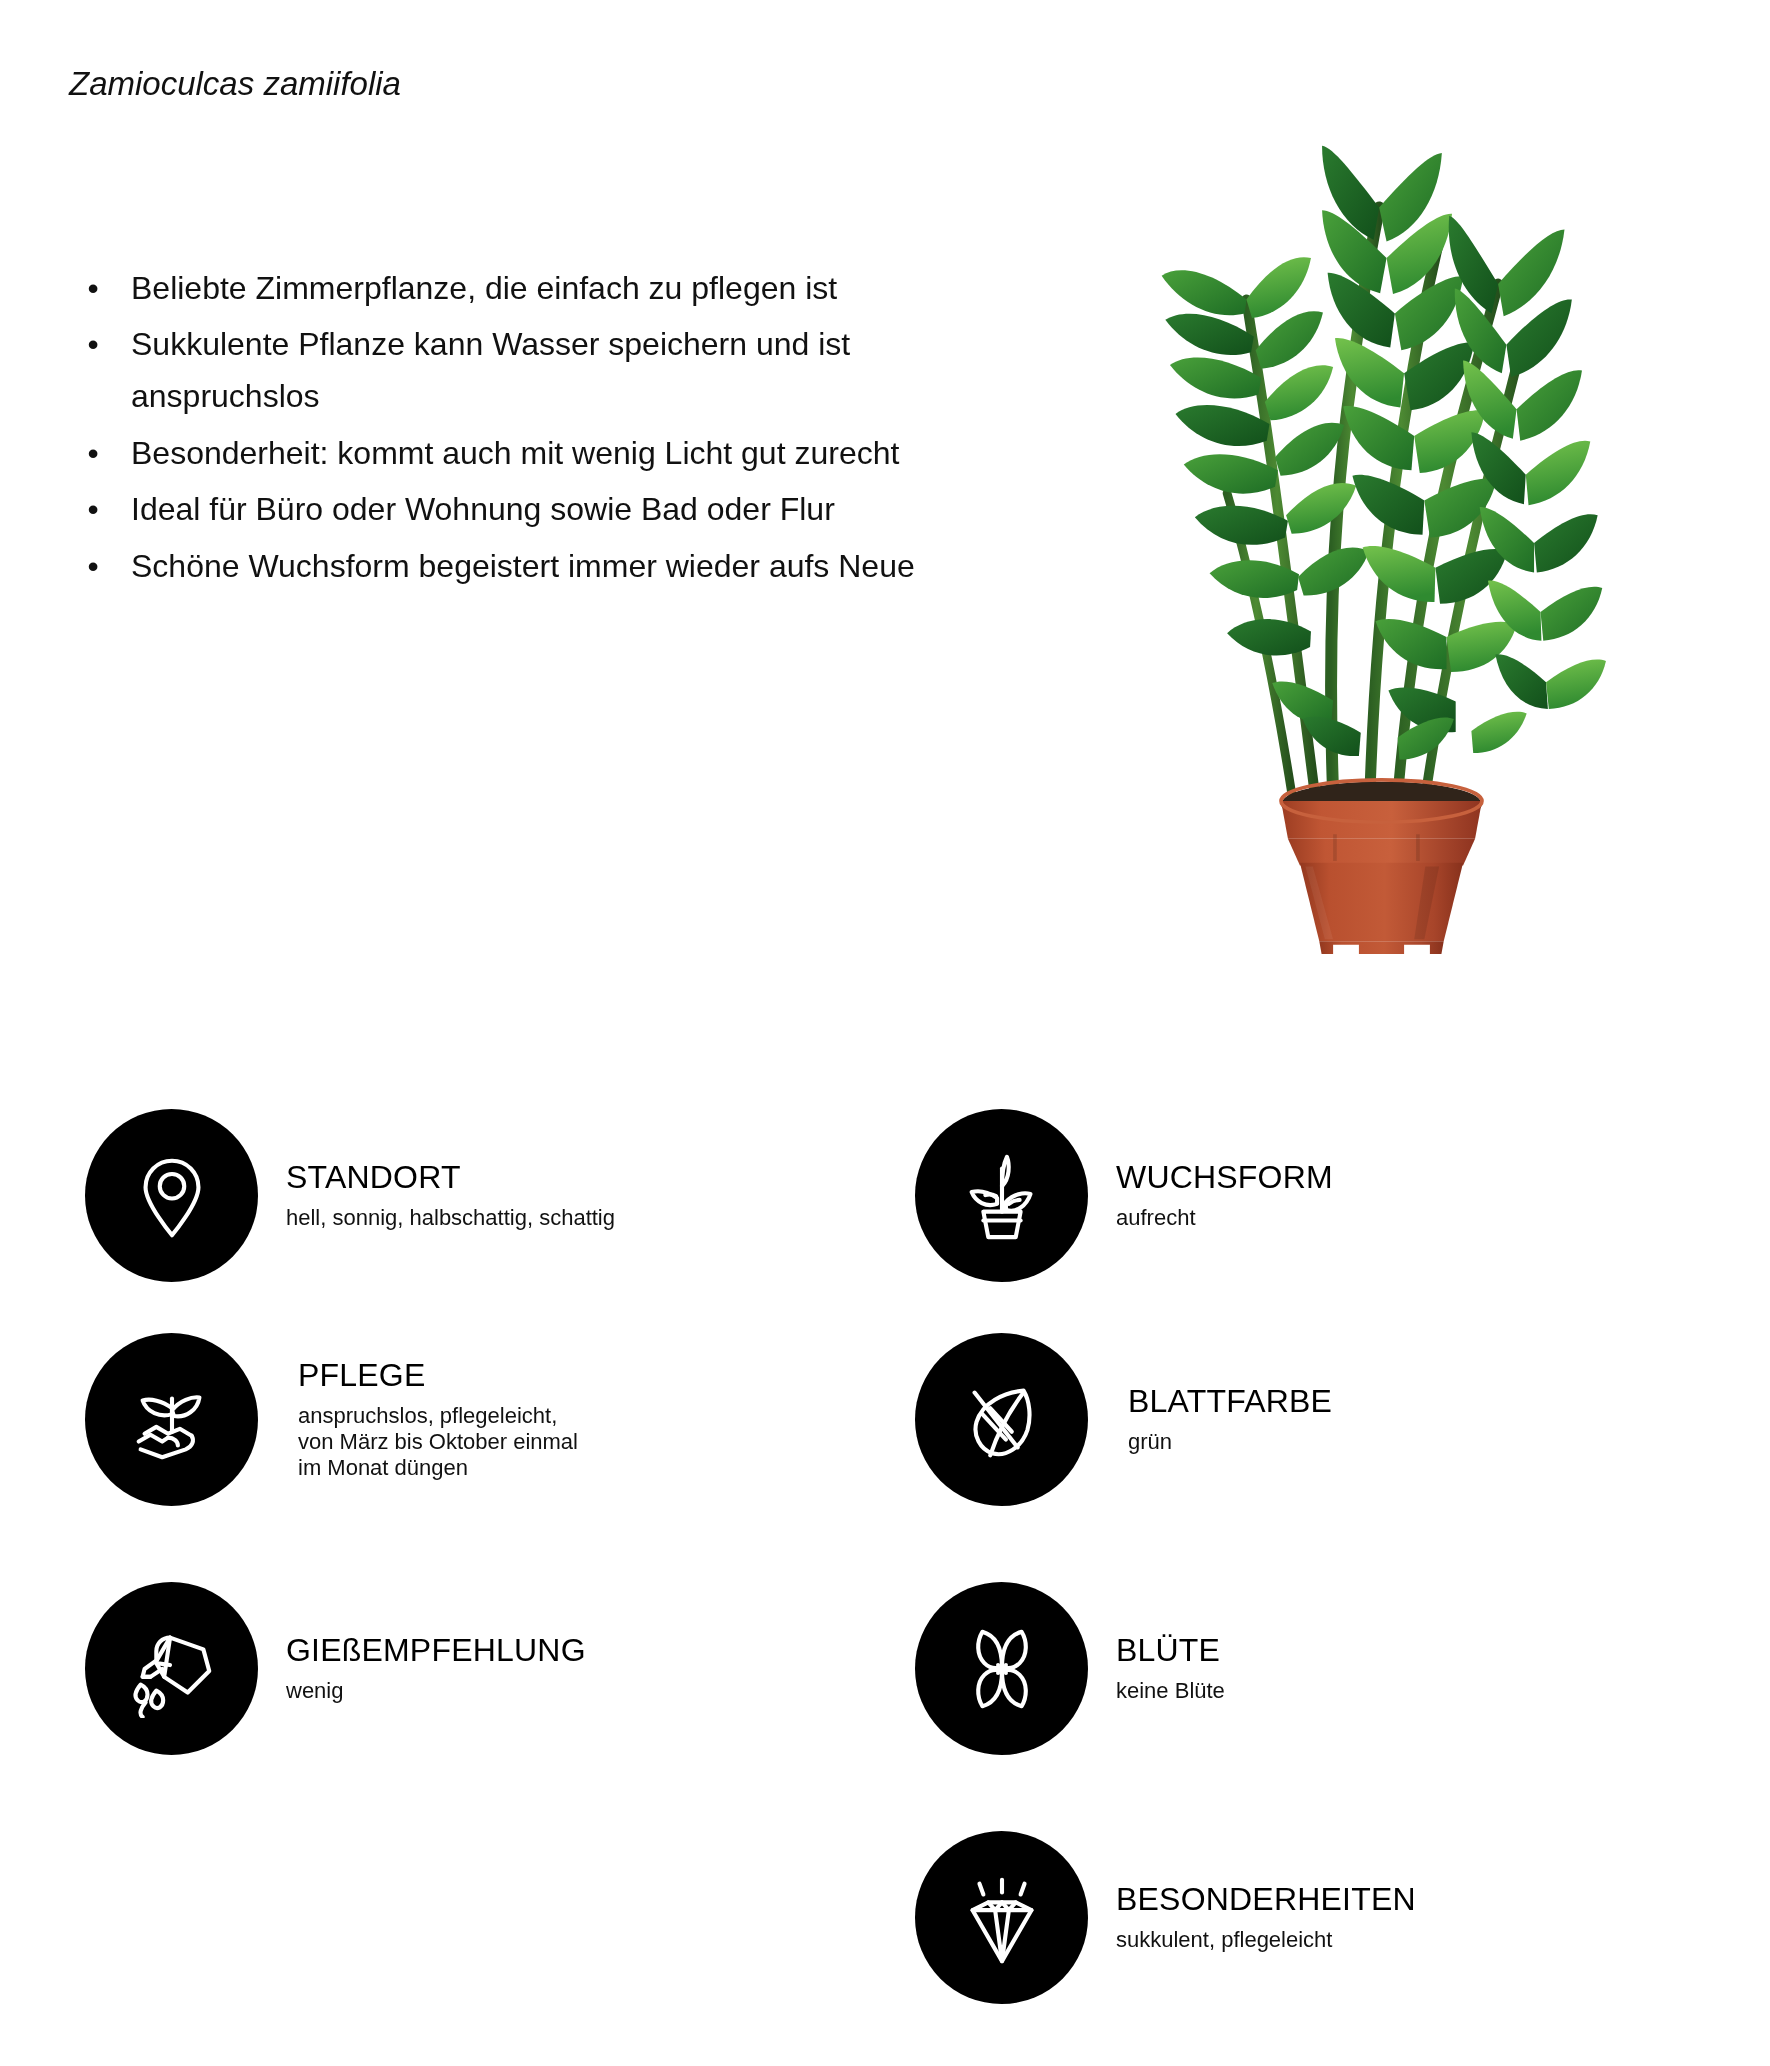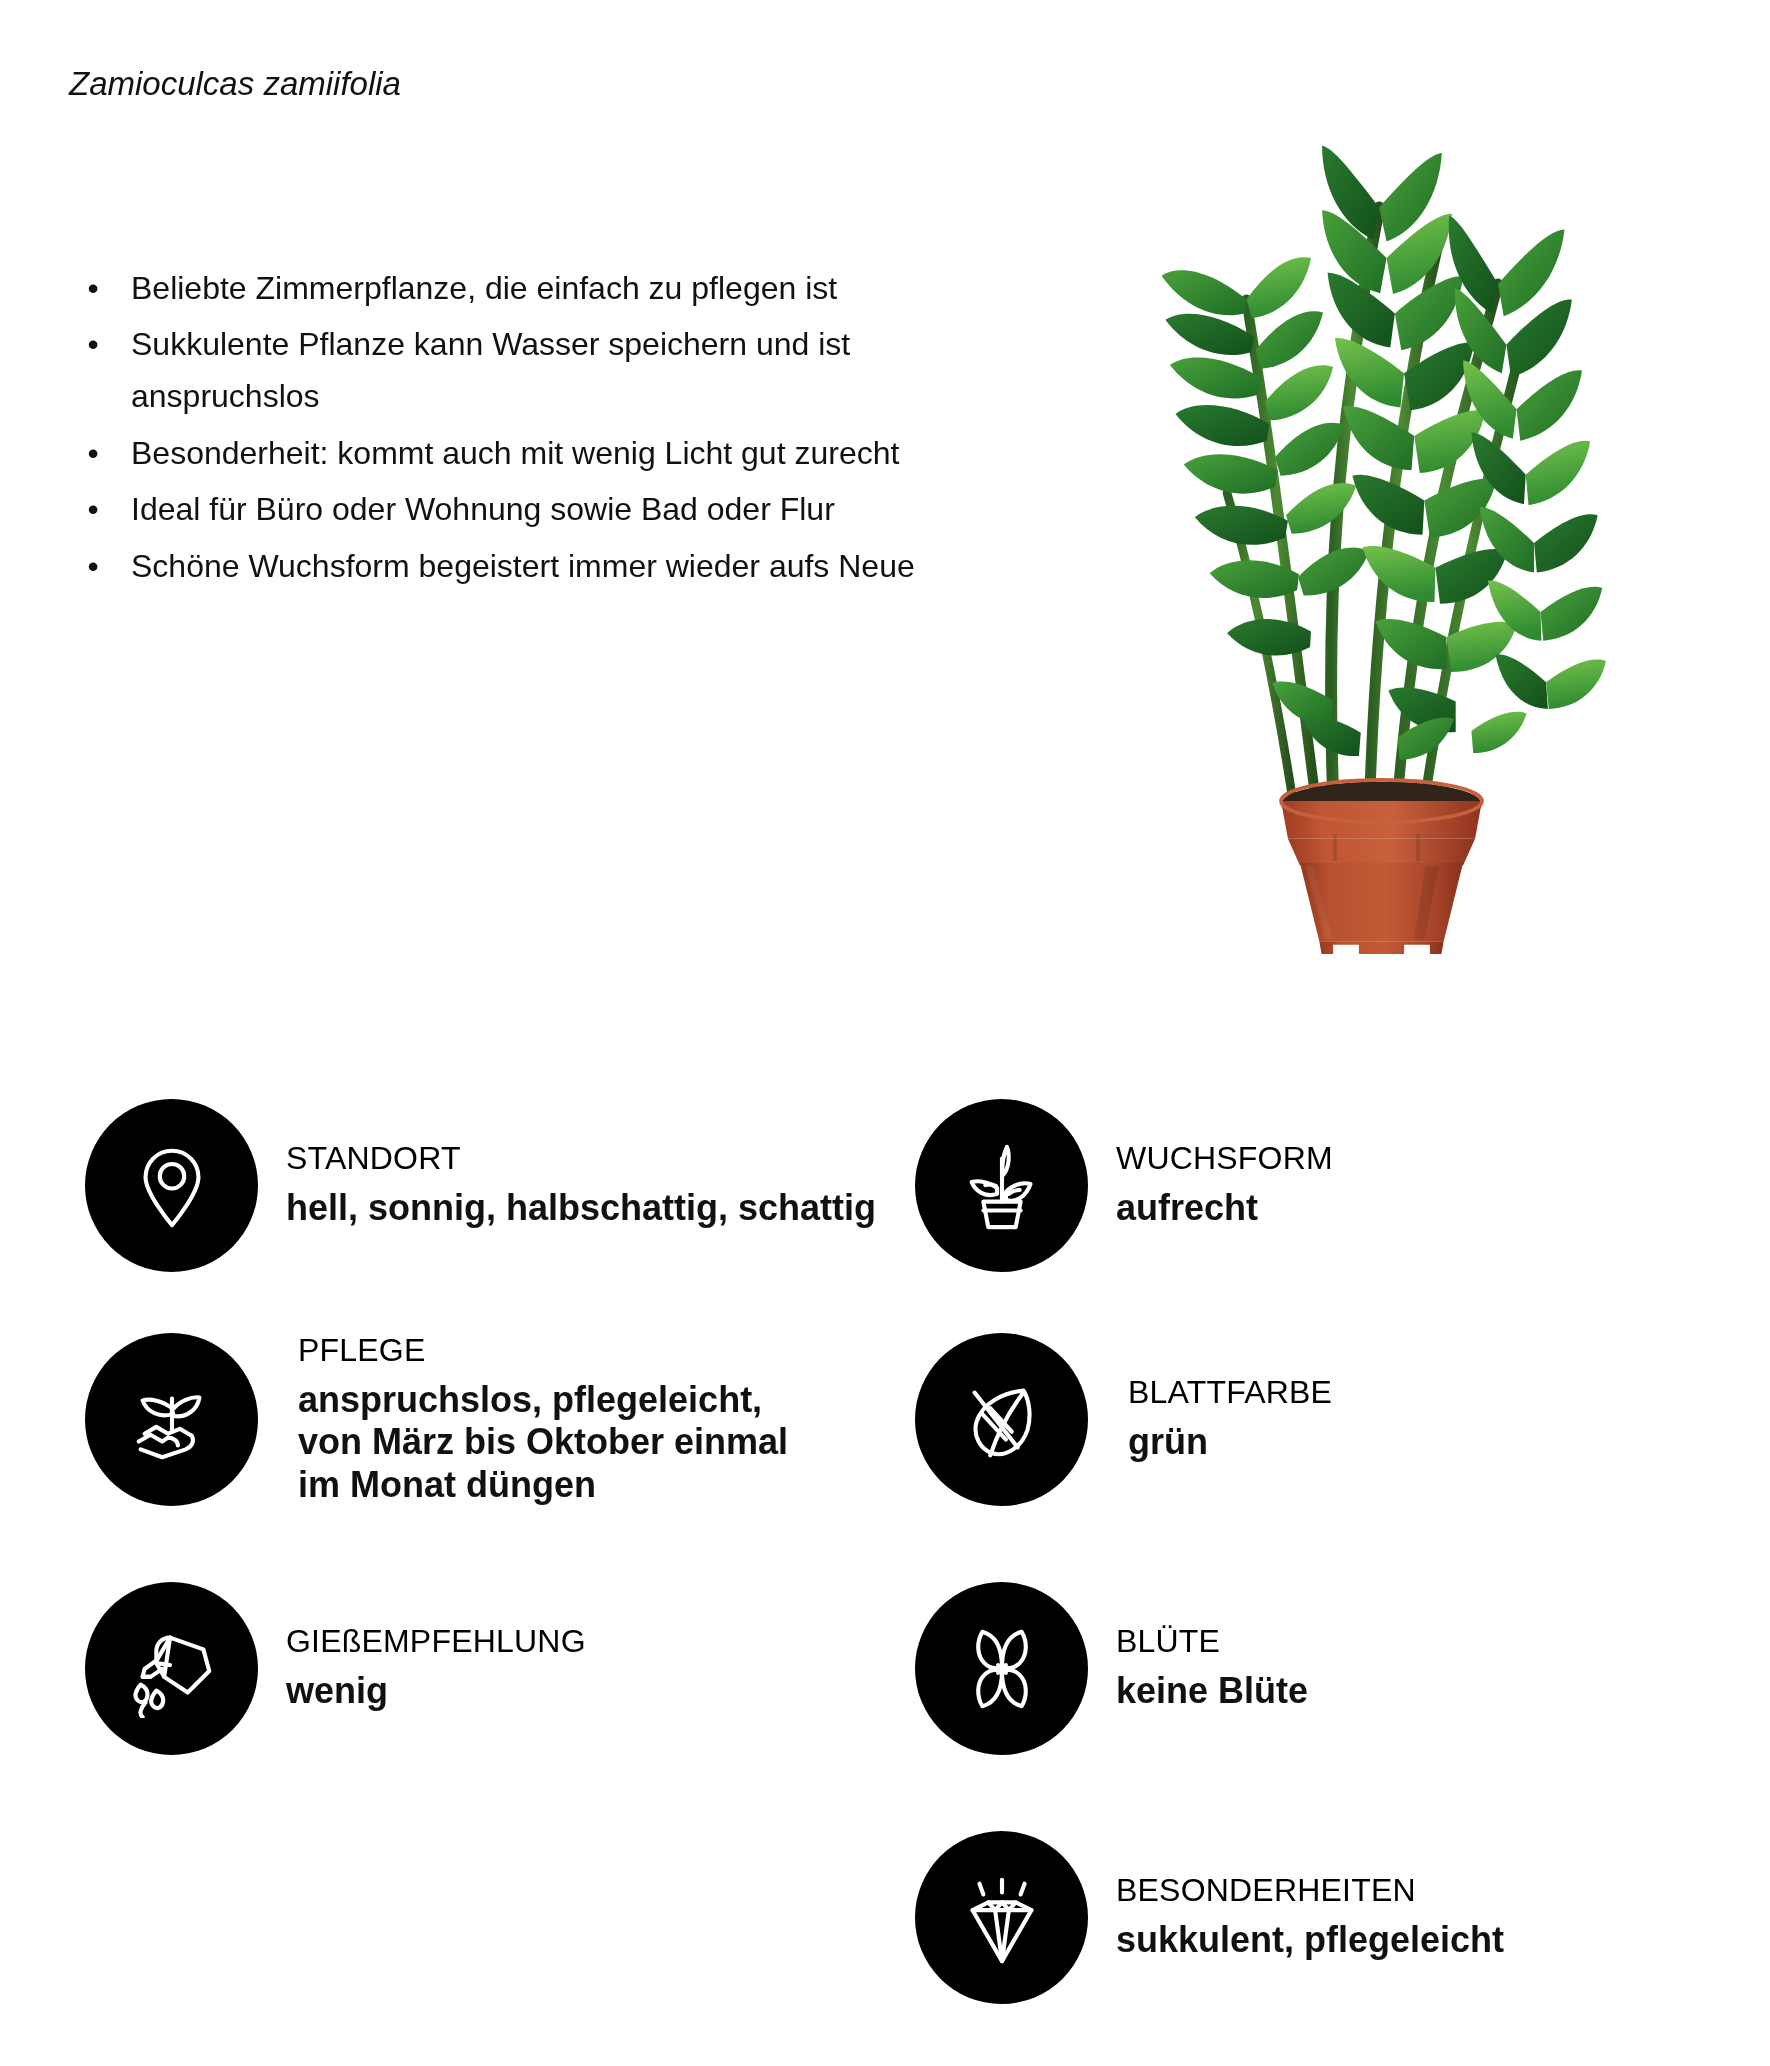--- a/index.html
+++ b/index.html
@@ -87,21 +87,21 @@
     width: 1771px;
     height: 959px;
   }
   .attr-item {
     position: absolute;
     display: flex;
     align-items: center;
   }
   .attr-col-left  { left: 85px; }
   .attr-col-right { left: 915px; }
-  .attr-row-0 { top: 6px;   }
+  .attr-row-0 { top: 16px;   }
   .attr-row-1 { top: 240px; gap: 12px; }
   .attr-row-2 { top: 489px;}
   .attr-row-3 { top: 738px;}
 
   .attr-badge {
     width: 173px;
     height: 173px;
     border-radius: 50%;
     background: #000000;
     flex: 0 0 173px;
@@ -120,25 +120,24 @@
   }
   .attr-label {
     font-size: 32px;
     line-height: 1.12;
     font-weight: 400;
     color: #000000;
     letter-spacing: 0.2px;
     white-space: nowrap;
   }
   .attr-value {
-    font-size: 36px;
+    font-size: 22px;
     line-height: 1.18;
     color: #111111;
     margin-top: 10px;
-    font-weight: bold;
   }
   .attr-value .vline { display: block; white-space: nowrap; }
 </style>
 </head>
 <body>
 
 <div id="title-block">
   <div id="plant-latin">Zamioculcas zamiifolia</div>
 </div>
 

